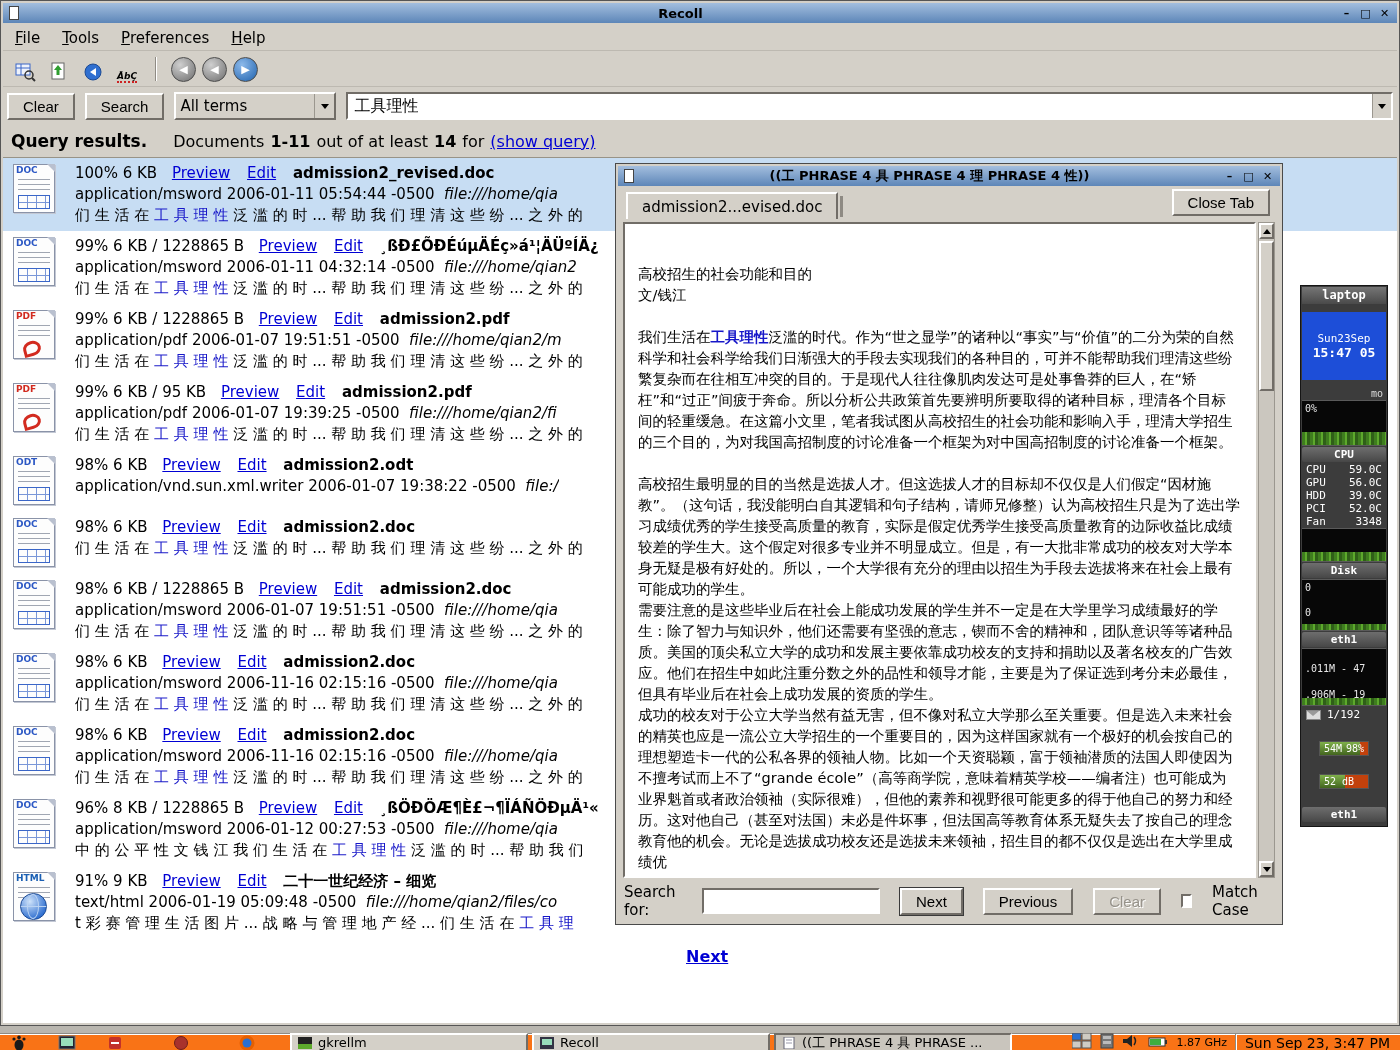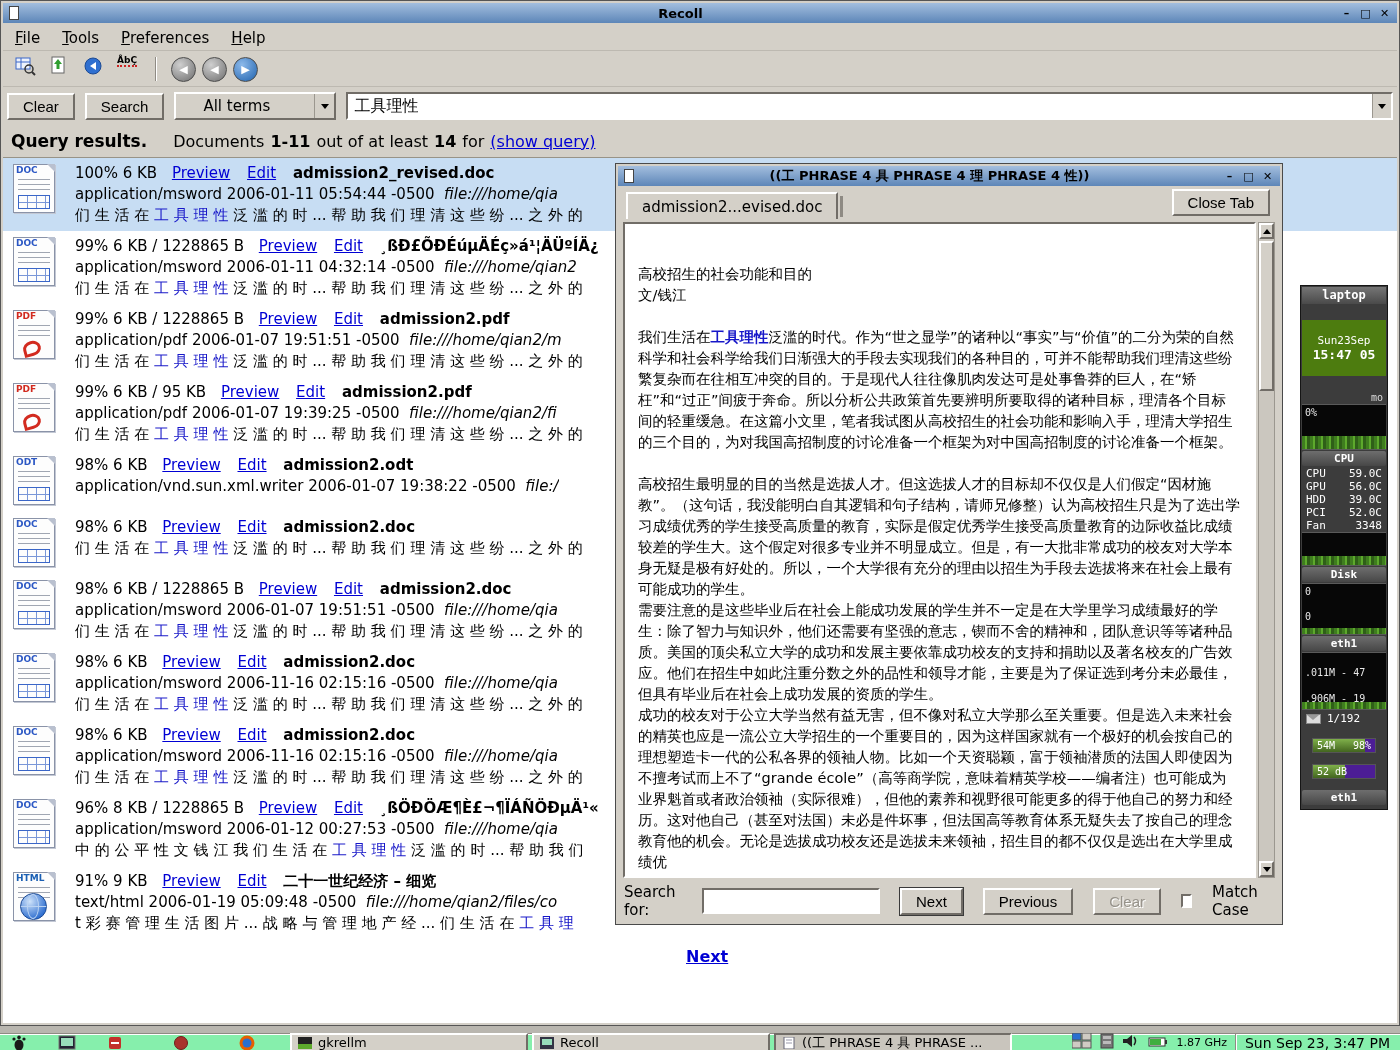--- a/index.html
+++ b/index.html
@@ -24,31 +24,31 @@
 .tb-btn { width:17px; height:15px; display:flex; align-items:center; justify-content:center;
           font-size:11px; font-weight:bold; color:#000; margin-left:2px; cursor:pointer; }
 
 .menubar { position:absolute; left:2px; top:24px; right:2px; height:26px; display:flex; align-items:center;
            gap:22px; padding-left:12px; font-size:15px; border-bottom:1px solid #bdb9b1; }
 .menu-item { display:inline-block; cursor:pointer; }
 .menu-item::first-letter { text-decoration:underline; }
 
 .toolbar { position:absolute; left:2px; top:51px; right:2px; height:35px; display:flex; align-items:center;
            gap:6px; padding-left:8px; border-bottom:1px solid #bdb9b1; }
-.tool-btn { width:28px; height:28px; display:flex; align-items:flex-start; justify-content:center; cursor:pointer; }
+.tool-btn { width:28px; height:28px; display:flex; align-items:flex-end; justify-content:center; cursor:pointer;font-style:italic; }
 .tool-sep { width:2px; height:24px; margin:0 8px; border-left:1px solid #8f8b84; border-right:1px solid #fff; }
 .nav-circle { width:25px; height:25px; border-radius:50%; border:1px solid #4d4d4d; color:#fff; font-size:11px;
               display:flex; align-items:center; justify-content:center; cursor:pointer;
               background:radial-gradient(circle at 35% 30%, #cfcfcf, #6e6e6e); }
 .nav-circle.blue { background:radial-gradient(circle at 35% 30%, #8cb9ea, #1f62ae); }
 .spell-txt { font-size:9px; font-weight:bold; border-bottom:2px dotted #cc2222; line-height:10px; }
 
 .searchrow { position:absolute; left:6px; top:90px; right:6px; height:30px; display:flex; align-items:center; gap:10px; }
 .combo { background:#d4d0c8; display:flex; align-items:center; font-size:15px; height:28px; cursor:pointer; }
-.combo .combo-text { padding:0 4px; flex:1; white-space:nowrap;margin-left:23px; }
+.combo .combo-text { padding:0 4px; flex:1; white-space:nowrap; }
 .combo .combo-arrow { width:20px; height:100%; display:flex; align-items:center; justify-content:center;
                       border-left:1px solid #9b978f; }
 .tri-down { width:0; height:0; border-left:4px solid transparent; border-right:4px solid transparent; border-top:5px solid #000; }
 .tri-up { width:0; height:0; border-left:4px solid transparent; border-right:4px solid transparent; border-bottom:5px solid #000; }
 .query-combo { flex:1; background:#fff; border-style:solid; border-width:2px; border-color:#716d67 #ffffff #ffffff #716d67;
                height:28px; display:flex; align-items:center; }
 .query-combo input { flex:1; border:none; outline:none; font-size:16px; padding:0 6px; font-family:"DejaVu Sans", sans-serif; background:transparent; }
 .query-combo .q-arrow { width:19px; height:100%; background:#d4d0c8; border-left:1px solid #9b978f;
                         display:flex; align-items:center; justify-content:center; cursor:pointer; }
 
@@ -120,39 +120,39 @@
 .find-input { width:178px; height:26px; background:#fff; border-style:solid; border-width:2px; border-color:#716d67 #ffffff #ffffff #716d67;
               font-size:15px; padding:0 5px; outline:none; font-family:"DejaVu Sans", sans-serif; }
 .checkbox { width:14px; height:14px; background:#fff; border-style:solid; border-width:2px; border-color:#716d67 #ffffff #ffffff #716d67; display:inline-block; cursor:pointer; }
 
 
 .gk { position:absolute; left:1300px; top:285px; width:88px; background:#3c3c3c; z-index:20;
       border:1px solid #151515; color:#fff; font-family:"DejaVu Sans Mono", monospace; font-size:11px; padding-bottom:3px; }
 .gk-sec { height:15px; background:linear-gradient(#6e6e6e,#474747); text-align:center; font-weight:bold;
           font-size:11px; line-height:15px; border-radius:2px; margin:1px; }
 .gk-host { height:17px; font-size:12px; background:linear-gradient(#757575,#4a4a4a); text-align:center; line-height:17px; font-weight:bold; margin:1px; }
-.gk-clock { background:#4d7c0f; text-align:center; padding:14px 0; margin:16px 1px; }
+.gk-clock { background:#1d4ed8; text-align:center; padding:20px 0; margin:8px 1px; }
 .gk-date { font-size:11px; }
 .gk-time { font-size:13px; font-weight:bold; }
 .gk-mo { text-align:right; font-size:10px; padding:0 4px 1px 0; color:#ddd; }
 .gk-chart { position:relative; background:#070707; margin:0 1px; border-top:1px solid #5a5a5a; border-bottom:1px solid #5a5a5a; }
 .gk-wave { position:absolute; left:0; right:0; bottom:0;
            background:repeating-linear-gradient(90deg,#3f7d1f 0 3px,#5da92c 3px 5px, #2f5f18 5px 8px); }
 .gk-ov { position:absolute; left:3px; font-size:10px; color:#e8e8e8; }
 .gk-row { display:flex; justify-content:space-between; padding:0 5px; font-size:11px; line-height:13px; }
-.gk-meter { position:relative; height:15px; background:#4c1d95; margin:11px; border:1px solid #555;
+.gk-meter { position:relative; height:15px; background:#c2410c; margin:18px; border:1px solid #555;
             display:flex; justify-content:space-between; align-items:center; padding:0 4px; font-size:10px; }
 .gk-meter .fill { position:absolute; left:0; top:0; bottom:0; background:linear-gradient(#7fb04a,#43651f); z-index:0; }
 .gk-meter span { position:relative; z-index:1; }
 .gk-mail { display:flex; align-items:center; gap:6px; padding:2px 5px; font-size:11px; }
 .gk-env { width:15px; height:10px; background:#ddd; position:relative; border:1px solid #888; }
 .gk-env::before { content:""; position:absolute; left:0; top:0; border-left:6px solid transparent; border-right:6px solid transparent; border-top:5px solid #999; margin-left:0; }
 
 
-.taskbar { position:absolute; left:0; bottom:0; width:1400px; height:16px; background:#86efac;
+.taskbar { position:absolute; left:0; bottom:0; width:1400px; height:16px; background:#f97316;
            border-top:1px solid #ffffff; box-shadow:0 -1px 0 #8f8b84; display:flex; align-items:center; padding:0 6px; z-index:50; font-size:14px; }
 .tb-launch { width:26px; height:20px; display:flex; align-items:center; justify-content:center; cursor:pointer; }
 .tb-gap { width:22px; }
 .task { width:238px; height:20px; background:#d4d0c8; display:flex; align-items:center; gap:6px; padding:0 6px;
         border-style:solid; border-width:2px; border-color:#ffffff #716d67 #716d67 #ffffff; margin-right:4px;
         font-size:13px; white-space:nowrap; overflow:hidden; cursor:pointer; }
 .task.active { border-color:#716d67 #ffffff #ffffff #716d67; background:#c9c5bd; }
 .task-ic { width:14px; height:12px; flex:0 0 14px; }
 .tray { margin-left:auto; display:flex; align-items:center; gap:8px; }
 .tray-sep { width:2px; height:18px; border-left:1px solid #8f8b84; border-right:1px solid #fff; }

